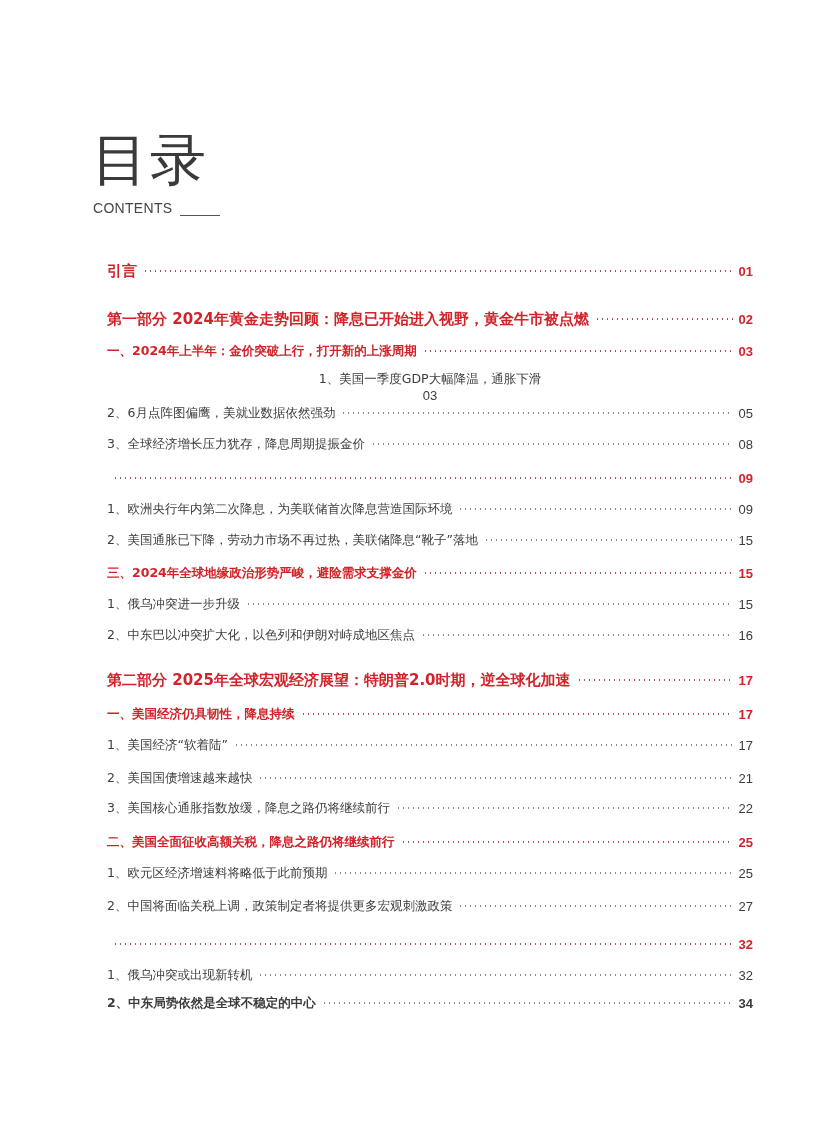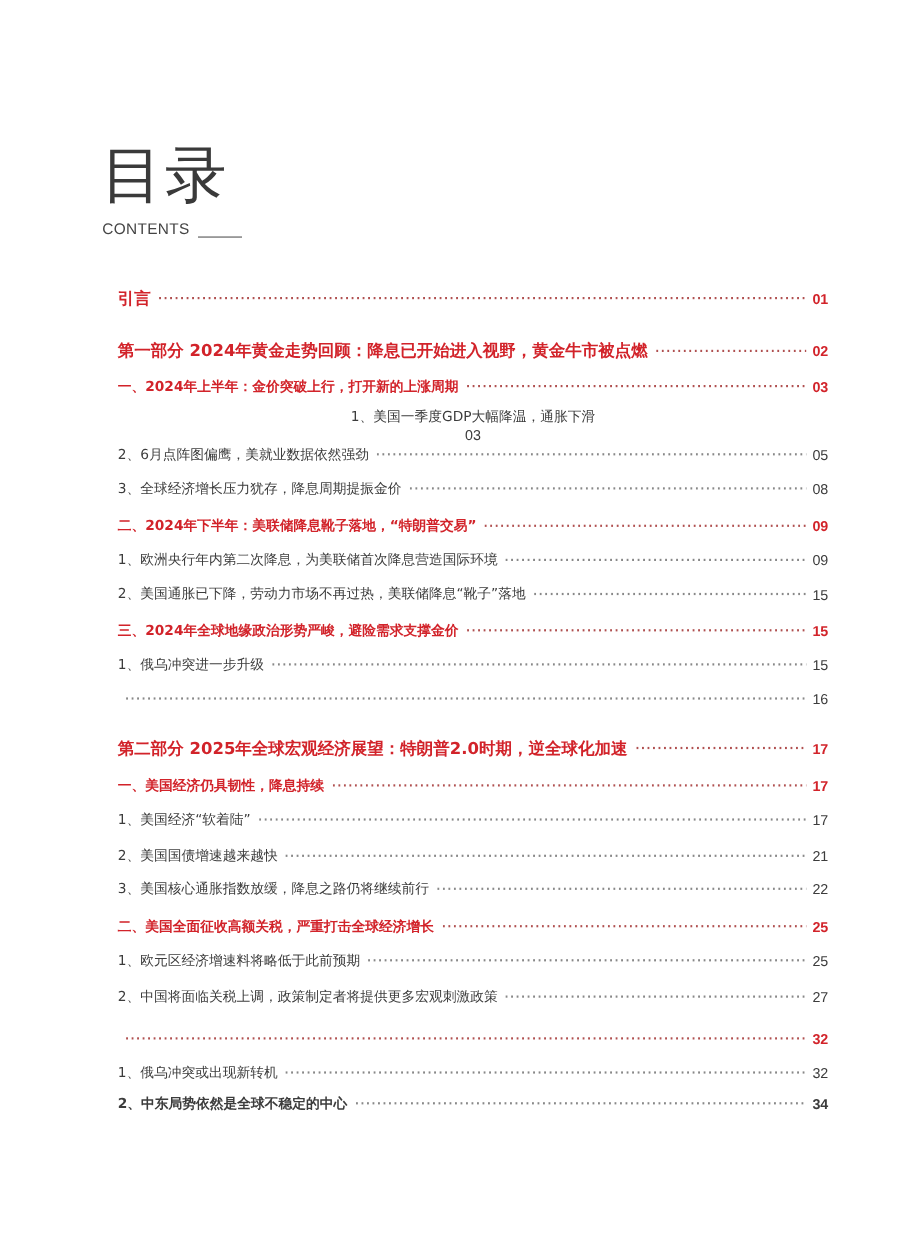--- a/index.html
+++ b/index.html
@@ -56,21 +56,20 @@
       <span class="label">2、6月点阵图偏鹰，美就业数据依然强劲</span>
       <span class="dots"></span>
       <span class="page">05</span>
     </div>
     <div class="row gray" style="top: 433px;">
       <span class="label">3、全球经济增长压力犹存，降息周期提振金价</span>
       <span class="dots"></span>
       <span class="page">08</span>
     </div>
     <div class="row red" style="top: 467px;">
-      <span class="label">二、2024年下半年：美联储降息靴子落地，“特朗普交易”</span>
       <span class="dots"></span>
       <span class="page">09</span>
     </div>
     <div class="row gray" style="top: 498px;">
       <span class="label">1、欧洲央行年内第二次降息，为美联储首次降息营造国际环境</span>
       <span class="dots"></span>
       <span class="page">09</span>
     </div>
     <div class="row gray" style="top: 529px;">
       <span class="label">2、美国通胀已下降，劳动力市场不再过热，美联储降息“靴子”落地</span>
@@ -81,20 +80,21 @@
       <span class="label">三、2024年全球地缘政治形势严峻，避险需求支撑金价</span>
       <span class="dots"></span>
       <span class="page">15</span>
     </div>
     <div class="row gray" style="top: 593px;">
       <span class="label">1、俄乌冲突进一步升级</span>
       <span class="dots"></span>
       <span class="page">15</span>
     </div>
     <div class="row gray" style="top: 624px;">
+      <span class="label">2、中东巴以冲突扩大化，以色列和伊朗对峙成地区焦点</span>
       <span class="dots"></span>
       <span class="page">16</span>
     </div>
     <div class="row red big" style="top: 669px;">
       <span class="label">第二部分  2025年全球宏观经济展望：特朗普2.0时期，逆全球化加速</span>
       <span class="dots"></span>
       <span class="page">17</span>
     </div>
     <div class="row red" style="top: 703px;">
       <span class="label">一、美国经济仍具韧性，降息持续</span>
@@ -110,21 +110,21 @@
       <span class="label">2、美国国债增速越来越快</span>
       <span class="dots"></span>
       <span class="page">21</span>
     </div>
     <div class="row gray" style="top: 797px;">
       <span class="label">3、美国核心通胀指数放缓，降息之路仍将继续前行</span>
       <span class="dots"></span>
       <span class="page">22</span>
     </div>
     <div class="row red" style="top: 831px;">
-      <span class="label">二、美国全面征收高额关税，严重打击全球经济增长</span>
+      <span class="label">二、美国全面征收高额关税，降息之路仍将继续前行</span>
       <span class="dots"></span>
       <span class="page">25</span>
     </div>
     <div class="row gray" style="top: 862px; text-align: center;">
       <span class="label">1、欧元区经济增速料将略低于此前预期</span>
       <span class="dots"></span>
       <span class="page">25</span>
     </div>
     <div class="row gray" style="top: 895px;">
       <span class="label">2、中国将面临关税上调，政策制定者将提供更多宏观刺激政策</span>

